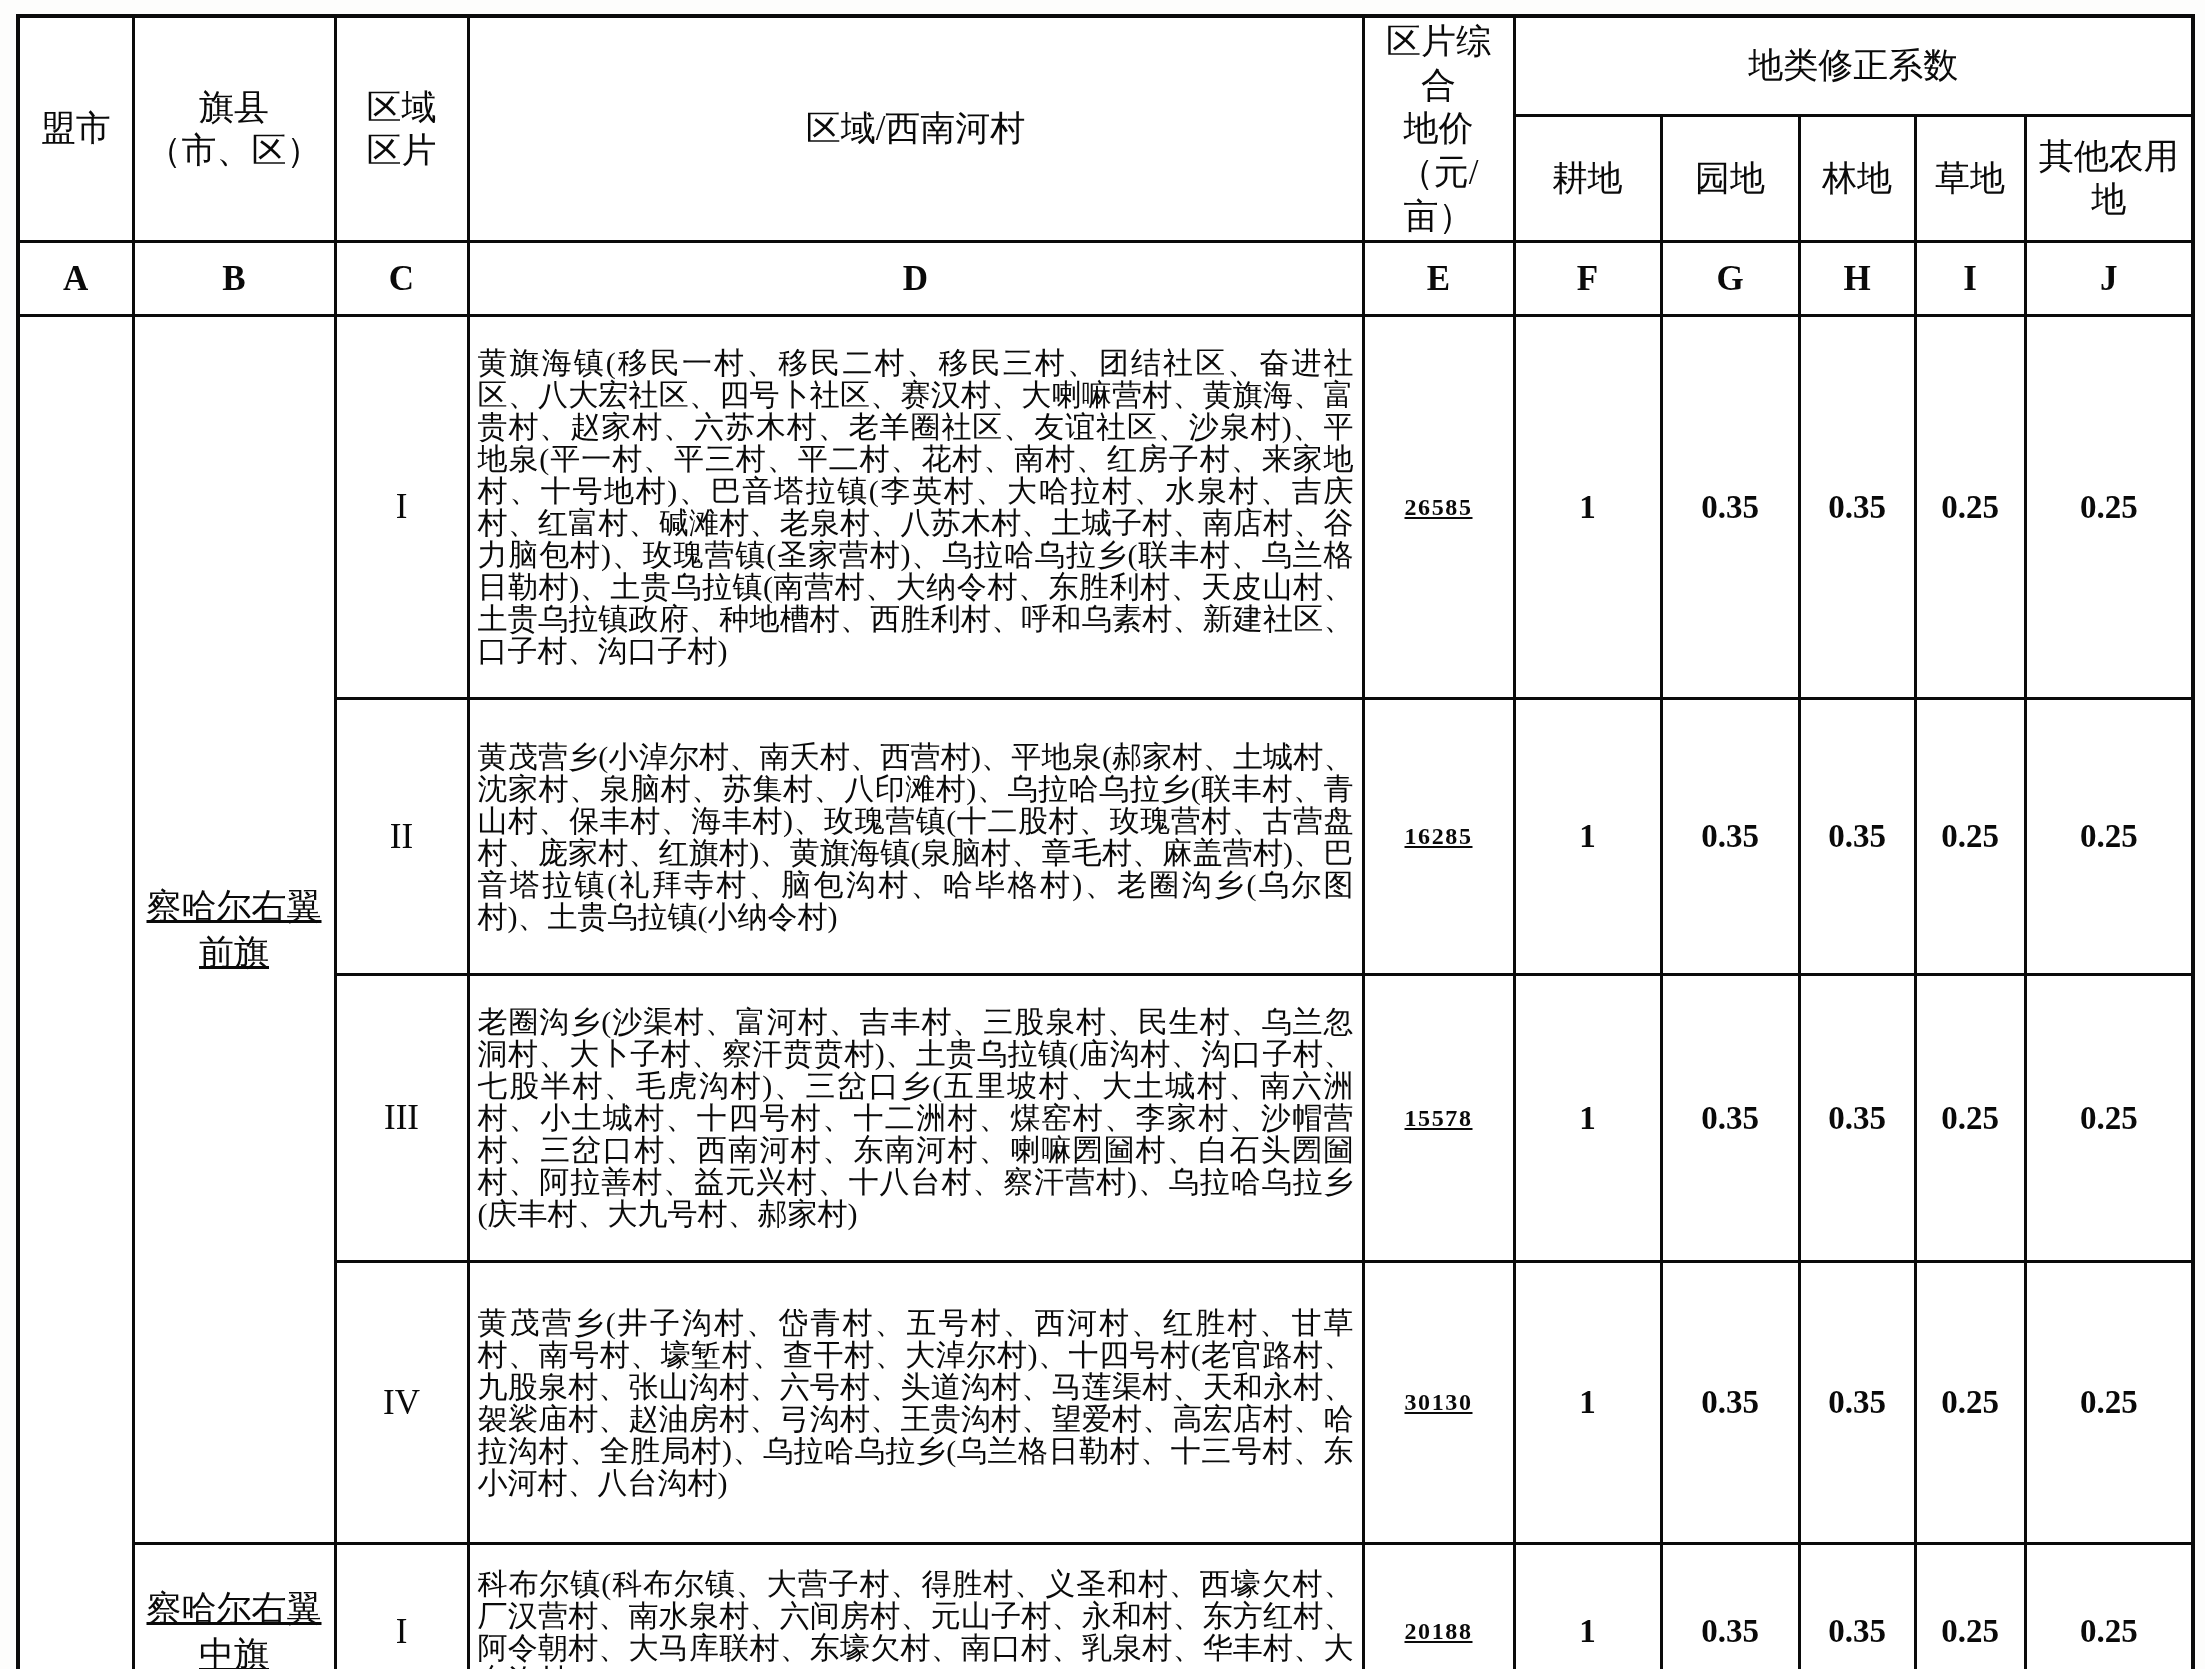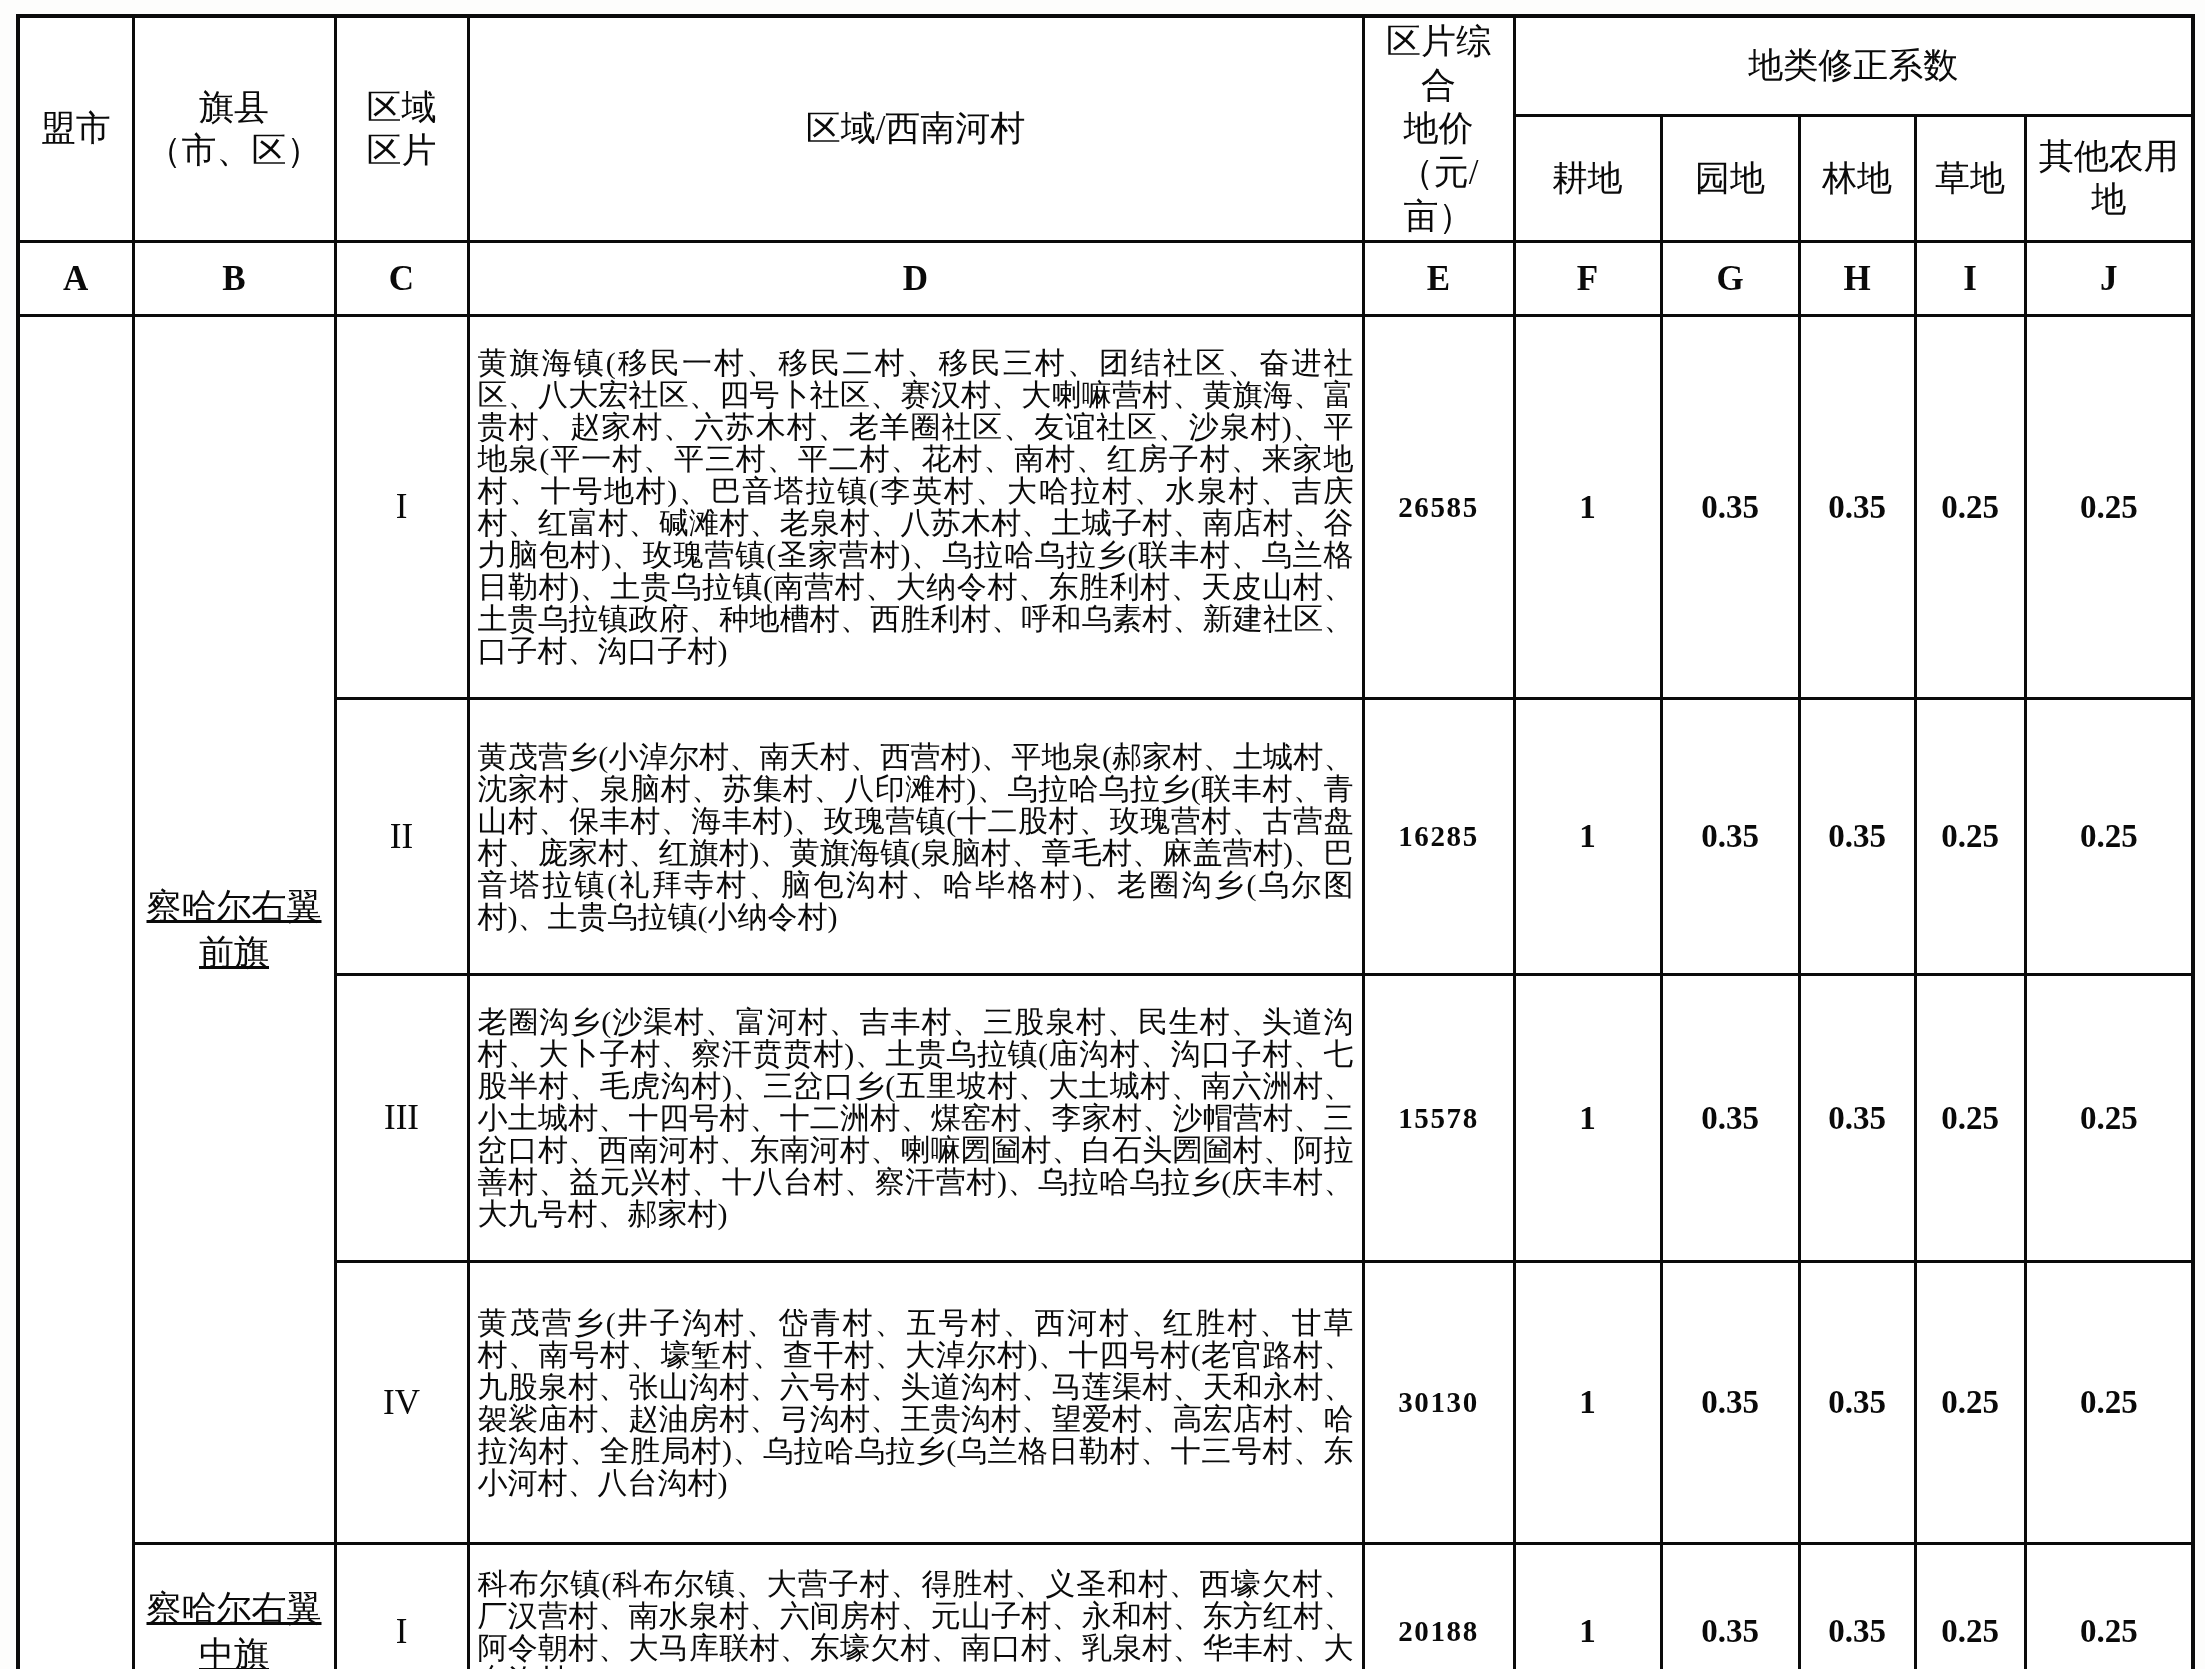--- a/index.html
+++ b/index.html
@@ -59,23 +59,24 @@
   .desc {
     font-size: 30px;
     line-height: 32px;
     text-align: justify;
     text-align-last: left;
     vertical-align: middle;
     padding: 4.8px 8px 4.8px 8px;
     letter-spacing: 0px;
   }
   .num {
-    font-size: 29px;
+    font-size: 24px;
     font-weight: 600;
     letter-spacing: 1.6px;
+    text-decoration: underline;
   }
   .coef {
     font-size: 33px;
     font-weight: 600;
   }
   
   tr.h1   { height: 73px; }
   tr.h2   { height: 79px; }
   tr.hL   { height: 74px; }
   tr.r1   { height: 383px; }
@@ -153,21 +154,21 @@
       <td class="desc">黄茂营乡(小淖尔村、南夭村、西营村)、平地泉(郝家村、土城村、沈家村、泉脑村、苏集村、八印滩村)、乌拉哈乌拉乡(联丰村、青山村、保丰村、海丰村)、玫瑰营镇(十二股村、玫瑰营村、古营盘村、庞家村、红旗村)、黄旗海镇(泉脑村、章毛村、麻盖营村)、巴音塔拉镇(礼拜寺村、脑包沟村、哈毕格村)、老圈沟乡(乌尔图村)、土贵乌拉镇(小纳令村)</td>
       <td class="num">16285</td>
       <td class="coef">1</td>
       <td class="coef">0.35</td>
       <td class="coef">0.35</td>
       <td class="coef">0.25</td>
       <td class="coef">0.25</td>
     </tr>
     <tr class="r3">
       <td class="zone">III</td>
-      <td class="desc">老圈沟乡(沙渠村、富河村、吉丰村、三股泉村、民生村、头道沟村、大卜子村、察汗贲贲村)、土贵乌拉镇(庙沟村、沟口子村、七股半村、毛虎沟村)、三岔口乡(五里坡村、大土城村、南六洲村、小土城村、十四号村、十二洲村、煤窑村、李家村、沙帽营村、三岔口村、西南河村、东南河村、喇嘛圐圙村、白石头圐圙村、阿拉善村、益元兴村、十八台村、察汗营村)、乌拉哈乌拉乡(庆丰村、大九号村、郝家村)</td>
+      <td class="desc">老圈沟乡(沙渠村、富河村、吉丰村、三股泉村、民生村、乌兰忽洞村、大卜子村、察汗贲贲村)、土贵乌拉镇(庙沟村、沟口子村、七股半村、毛虎沟村)、三岔口乡(五里坡村、大土城村、南六洲村、小土城村、十四号村、十二洲村、煤窑村、李家村、沙帽营村、三岔口村、西南河村、东南河村、喇嘛圐圙村、白石头圐圙村、阿拉善村、益元兴村、十八台村、察汗营村)、乌拉哈乌拉乡(庆丰村、大九号村、郝家村)</td>
       <td class="num">15578</td>
       <td class="coef">1</td>
       <td class="coef">0.35</td>
       <td class="coef">0.35</td>
       <td class="coef">0.25</td>
       <td class="coef">0.25</td>
     </tr>
     <tr class="r4">
       <td class="zone">IV</td>
       <td class="desc">黄茂营乡(井子沟村、岱青村、五号村、西河村、红胜村、甘草村、南号村、壕堑村、查干村、大淖尔村)、十四号村(老官路村、九股泉村、张山沟村、六号村、头道沟村、马莲渠村、天和永村、袈裟庙村、赵油房村、弓沟村、王贵沟村、望爱村、高宏店村、哈拉沟村、全胜局村)、乌拉哈乌拉乡(乌兰格日勒村、十三号村、东小河村、八台沟村)</td>

